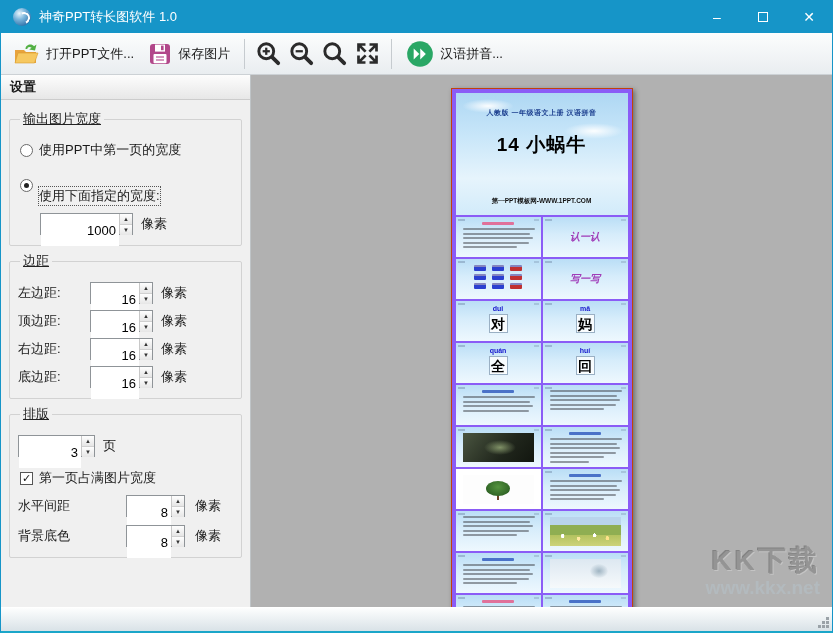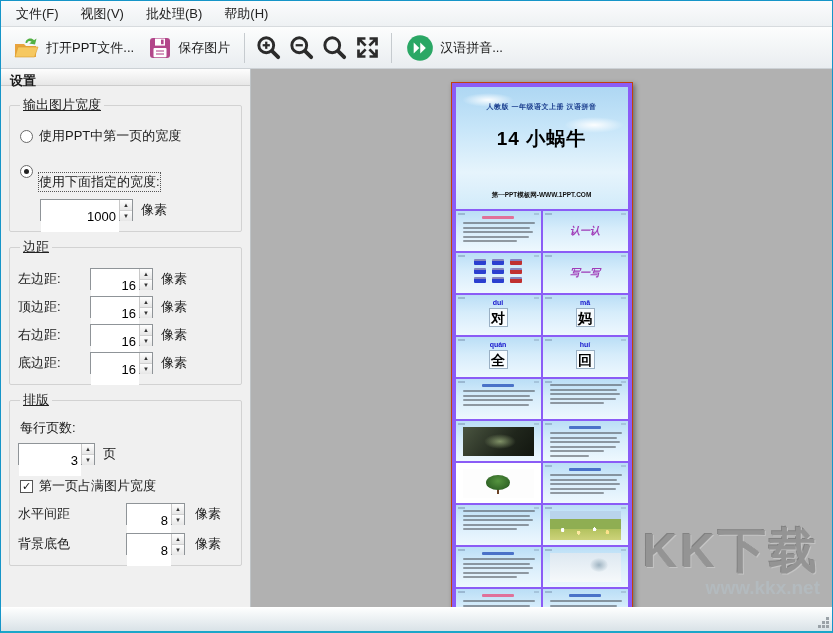--- a/index.html
+++ b/index.html
@@ -26,21 +26,21 @@
   .toolbar { height:42px; background:linear-gradient(#fcfdfd,#e9edf0); border-bottom:1px solid #ccd1d5; display:flex; align-items:center; flex:none; padding:0 4px; }
   .tbtn { display:flex; align-items:center; gap:6px; padding:4px 7px; border-radius:3px; color:#1a1a1a; }
   .tbtn svg { display:block; }
   .icon-btn { padding:4px 3px; }
   .tsep { width:1px; height:30px; background:#c6cbcf; margin:0 7px; flex:none; }
 
   
   .content { flex:1; display:flex; min-height:0; }
 
   .sidepanel { width:250px; flex:none; background:#f0f0f0; border-right:1px solid #bfc4c7; display:flex; flex-direction:column; }
-  .panel-header { height:17px; background:linear-gradient(#fdfdfd,#e7e7e7); border-bottom:1px solid #cccccc; font-weight:bold; padding:3px 9px 0; flex:none; }
+  .panel-header { height:25px; background:linear-gradient(#fdfdfd,#e7e7e7); border-bottom:1px solid #cccccc; font-weight:bold; padding:3px 9px 0; flex:none; }
   .panel-body { flex:1; padding:4px 6px; overflow:hidden; }
 
   fieldset.group { border:1px solid #d2d2d2; border-radius:2px; margin:6px 2px 0; padding:6px 8px 10px; }
   fieldset.group legend { padding:0 3px; margin-left:2px; color:#222;text-decoration:underline; }
 
   .radio-row { display:flex; align-items:center; gap:6px; margin:7px 0 0 2px; }
   .radio { width:13px; height:13px; border:1px solid #6a6a6a; border-radius:50%; background:#fff; position:relative; flex:none; }
   .radio.on::after { content:''; position:absolute; left:3px; top:3px; width:5px; height:5px; border-radius:50%; background:#222; }
   .radio-label.focused { outline:1px dotted #555;margin-top:21px; }
 
@@ -117,40 +117,45 @@
     background:radial-gradient(ellipse, #9fb4c2, rgba(159,180,194,0) 75%); }
 
   .s-logo { text-align:center; padding-top:4px; }
   .lg-t { font-size:10px; font-weight:bold; font-style:italic; color:#3a66cc; }
   .lg-bar { height:8px; background:#1d3263; margin:3px 6px 2px; }
   .lg-colors { display:flex; justify-content:center; gap:2px; }
   .lg-colors i { width:7px; height:4px; display:block; }
 
   
   .watermark { position:absolute; right:12px; bottom:8px; text-align:right; z-index:5; pointer-events:none; }
-  .wm-logo { font-size:48px; font-weight:bold; color:#909090; opacity:.85; letter-spacing:3px; line-height:1;
+  .wm-logo { font-size:28px; font-weight:bold; color:#909090; opacity:.85; letter-spacing:3px; line-height:1;
     text-shadow:1px 1px 0 #c8c8c8, -1px -1px 0 #7a7a7a; }
   .wm-site { font-size:19px; font-weight:bold; color:#b3babe; margin-top:2px; }
 
   .statusbar { height:24px; flex:none; background:linear-gradient(#fdfefe,#d9e2e7); border-top:1px solid #ffffff; position:relative; }
   .grip { position:absolute; right:3px; bottom:3px; width:3px; height:3px; background:#9aa2a8;
     box-shadow:-4px 0 0 #9aa2a8, -8px 0 0 #9aa2a8, 0 -4px 0 #9aa2a8, -4px -4px 0 #9aa2a8, 0 -8px 0 #9aa2a8; }
 </style>
 </head>
 <body>
 
 <div class="window">
 
-
-  <div class="menubar">
-    <span class="menu-item">文件(F)</span>
-    <span class="menu-item">视图(V)</span>
-    <span class="menu-item">批处理(B)</span>
-    <span class="menu-item">帮助(H)</span>
+  <div class="titlebar">
+    <span class="app-icon"></span>
+    <span class="title">神奇PPT转长图软件 1.0</span>
+    <div class="win-controls">
+      <div class="win-btn">–</div>
+      <div class="win-btn">
+          <span class="sq"></span>
+        </div>
+      <div class="win-btn">✕</div>
+    </div>
   </div>
+
 
   <div class="toolbar">
     <div class="tbtn">
       <span>
         <svg width="28" height="24" viewBox="0 0 28 24">
           <path d="M3 8 h9 l2 2 h10 v11 H3 z" fill="#e8a33d"></path>
           <path d="M6 11 h20 l-3.5 10 H3 z" fill="#f6c860" stroke="#d99c2e" stroke-width=".6"></path>
           <path d="M13.5 7 C13.5 2.6 19.5 1.2 22 4.2 L24.5 2.6 L23 8.6 L17.2 7.4 L19.6 5.8 C17.8 4.2 15.4 4.8 15.3 7 z" fill="#52b043"></path>
         </svg>
       </span>
@@ -291,21 +296,20 @@
                   <span>▲</span>
                   <span>▼</span>
                 </span>
             </span>
             <span class="unit">像素</span>
           </div>
         </fieldset>
 
         <fieldset class="group">
           <legend>排版</legend>
-          <div style="margin:4px 0 0 2px;">每行页数:</div>
           <div class="spin-row" style="margin-top:6px;">
             <span class="spinner">
               <input style="width: 62px;" value="3">
               <span class="spin-btns">
                   <span>▲</span>
                   <span>▼</span>
                 </span>
             </span>
             <span class="unit">页</span>
           </div>

